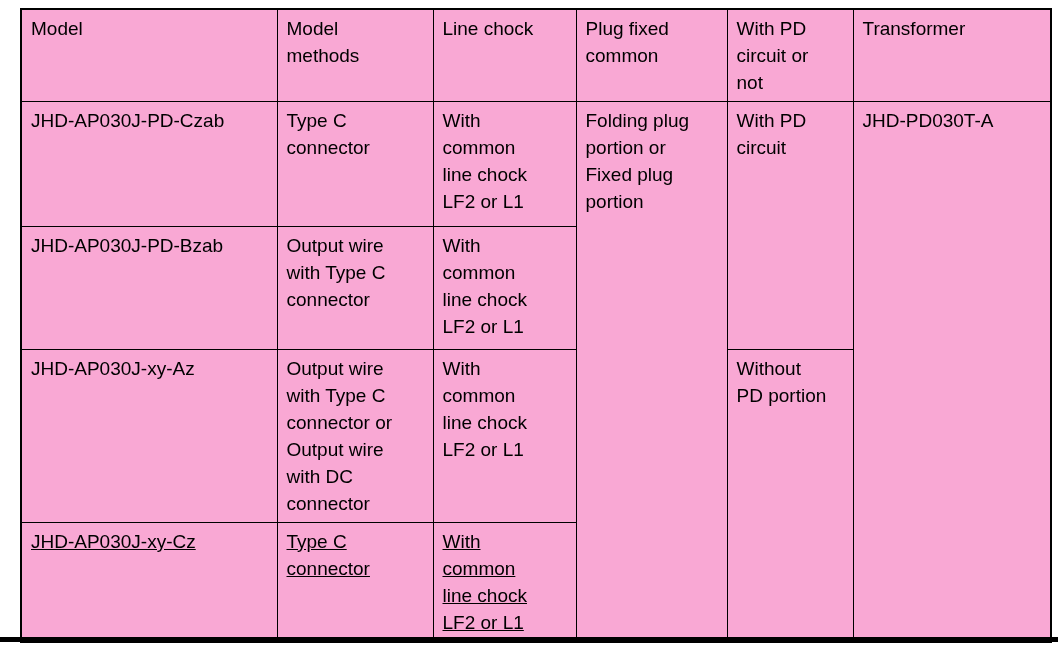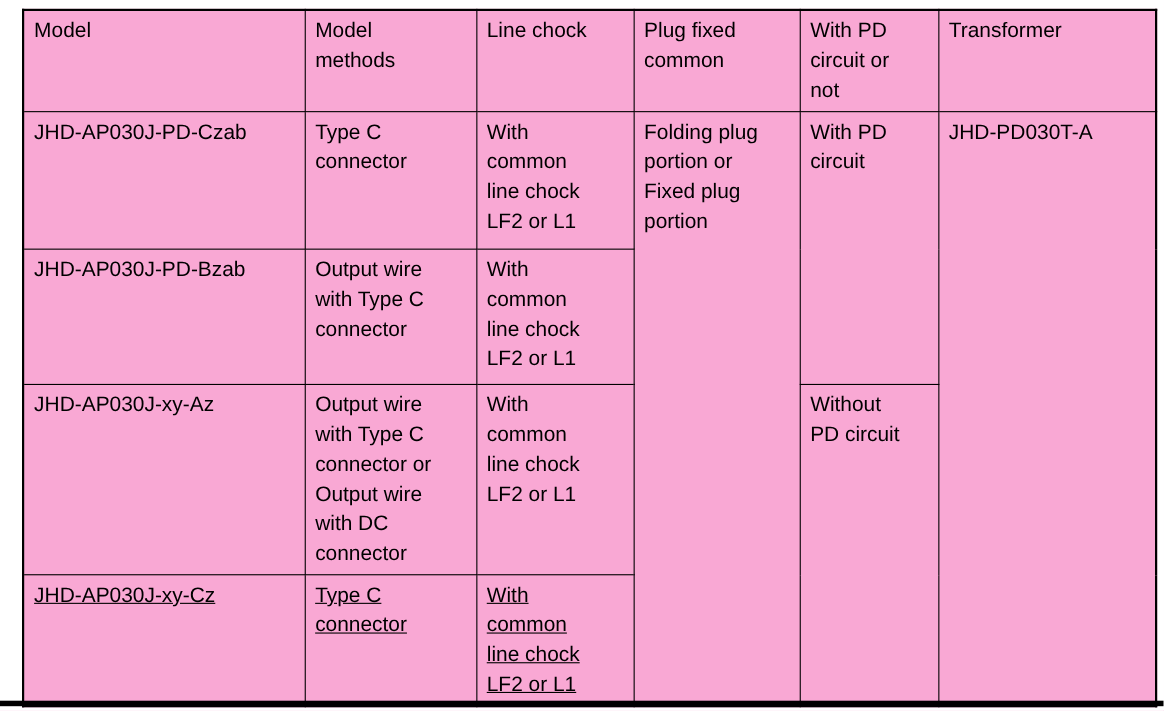--- a/index.html
+++ b/index.html
@@ -119,21 +119,21 @@
 with Type C
 connector or
 Output wire
 with DC
 connector</td>
       <td>With
 common
 line chock
 LF2 or L1</td>
       <td rowspan="2">Without
-PD circuit</td>
+PD portion</td>
     </tr>
 
     <tr class="body-row-4">
       <td>JHD-AP030J-xy-Cz</td>
       <td>Type C
 connector</td>
       <td>With
 common
 line chock
 LF2 or L1</td>

